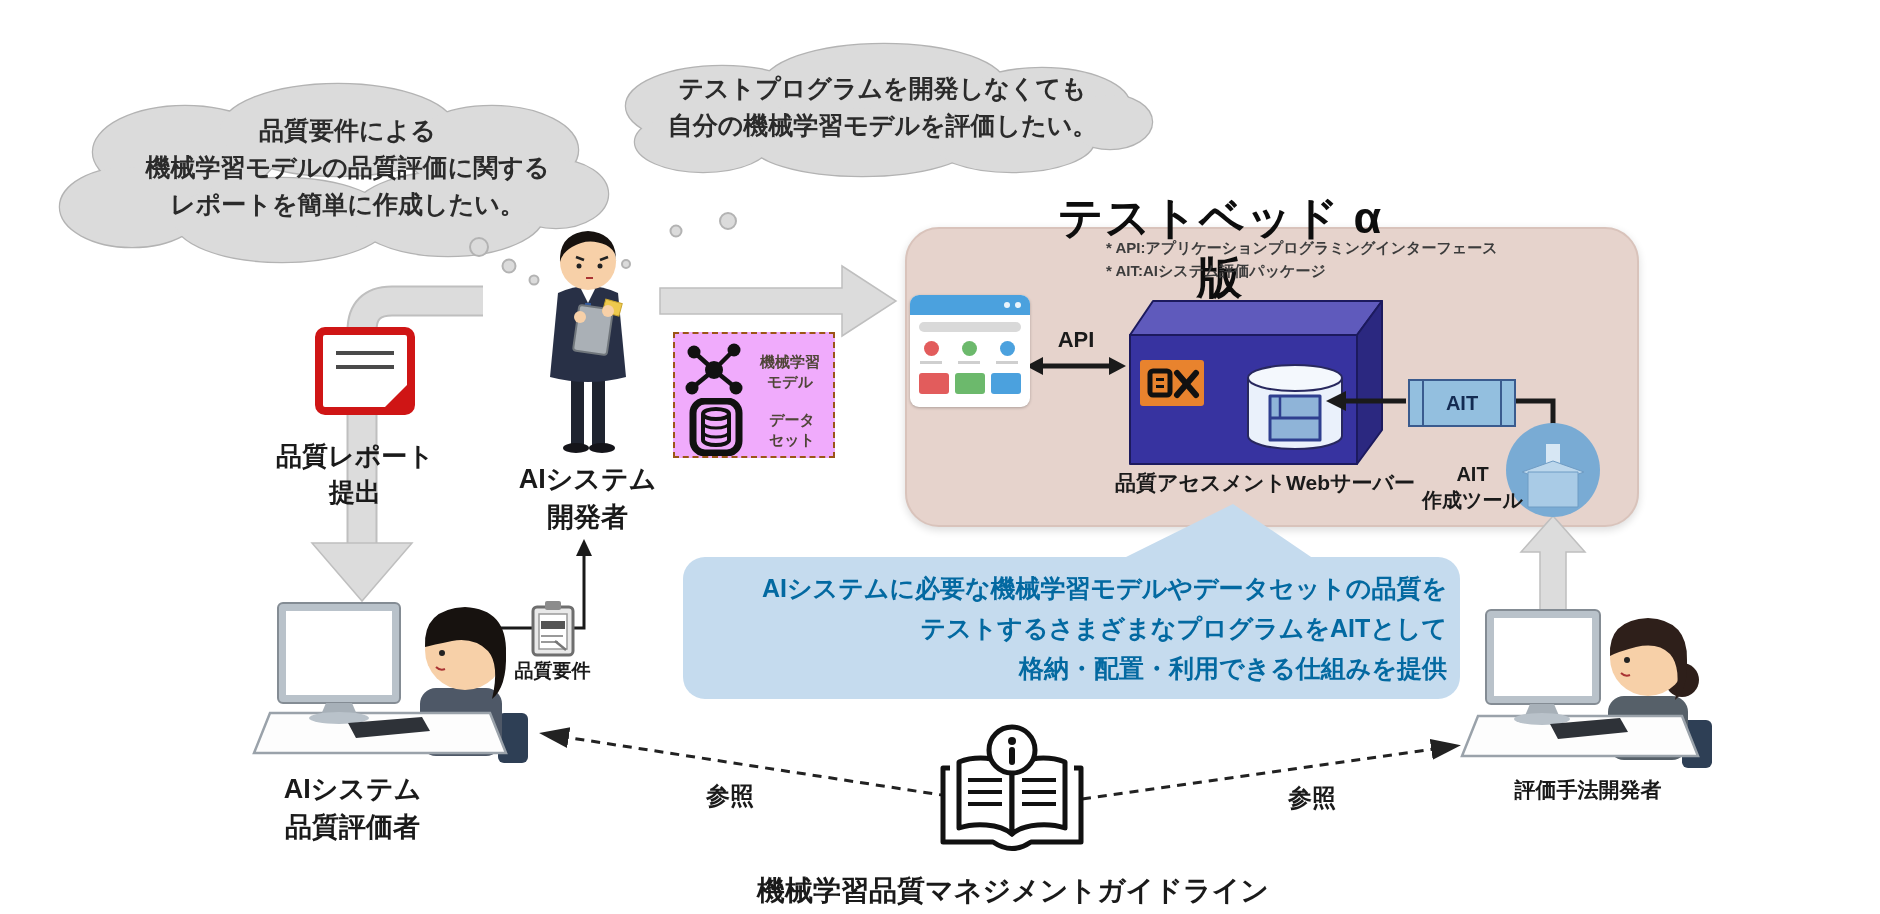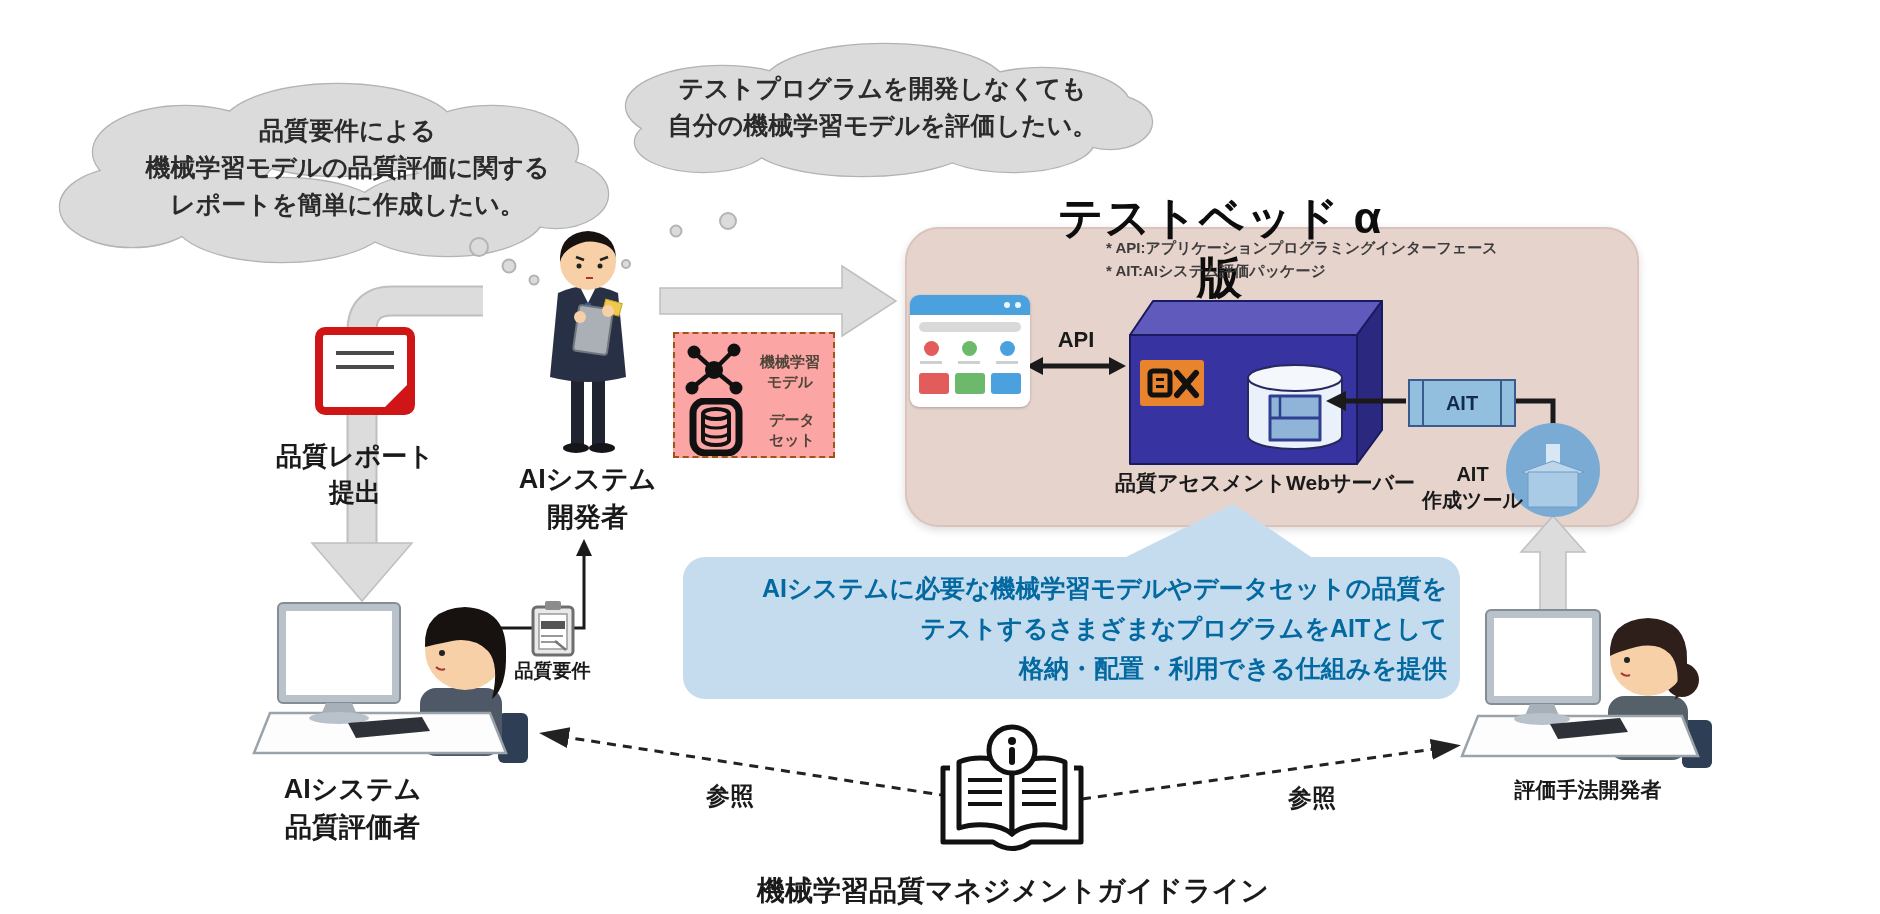--- a/index.html
+++ b/index.html
@@ -34,21 +34,21 @@
   
   .app-label{left:895px;top:419px;width:190px;font-size:21px;font-weight:bold;line-height:29px;text-align:left;}
   .api-label{left:1046px;top:327px;width:60px;font-size:22px;font-weight:bold;text-align:center;}
   .server-label{left:1085px;top:469px;width:330px;font-size:21px;font-weight:bold;text-align:right;}
   .ait-capsule{left:1408px;top:379px;width:104px;height:44px;background:#93bfdf;border:2px solid #3a5b8e;
                display:flex;align-items:center;justify-content:center;font-size:20px;font-weight:bold;color:#132b52;}
   .ait-capsule .stripe{position:absolute;top:0;bottom:0;width:2px;background:#3a5b8e;}
   .ait-tool-label{left:1405px;top:461px;width:135px;font-size:20px;font-weight:bold;line-height:26px;text-align:center;}
 
   
-  .pkg{left:673px;top:332px;width:162px;height:126px;background:#fca5a5;border:2px dashed #9c5517;box-sizing:border-box;}
+  .pkg{left:673px;top:332px;width:162px;height:126px;background:#f0abfc;border:2px dashed #9c5517;box-sizing:border-box;}
   .pkg-lbl{position:absolute;font-size:15px;font-weight:600;color:#4f4538;line-height:20px;text-align:center;}
   .pkg-ml{left:72px;top:18px;width:86px;}
   .pkg-ds{left:78px;top:76px;width:78px;}
 
   
   .red-doc{left:315px;top:327px;width:100px;height:88px;border:8px solid #cf1515;border-radius:10px;background:#fff;box-sizing:border-box;}
   .red-doc .ln{position:absolute;left:13px;right:13px;height:4px;background:#4a4a4a;}
   .red-doc .fold{position:absolute;right:-1px;bottom:-1px;width:0;height:0;border-style:solid;
                  border-width:0 0 24px 24px;border-color:transparent transparent #cf1515 transparent;}
 

